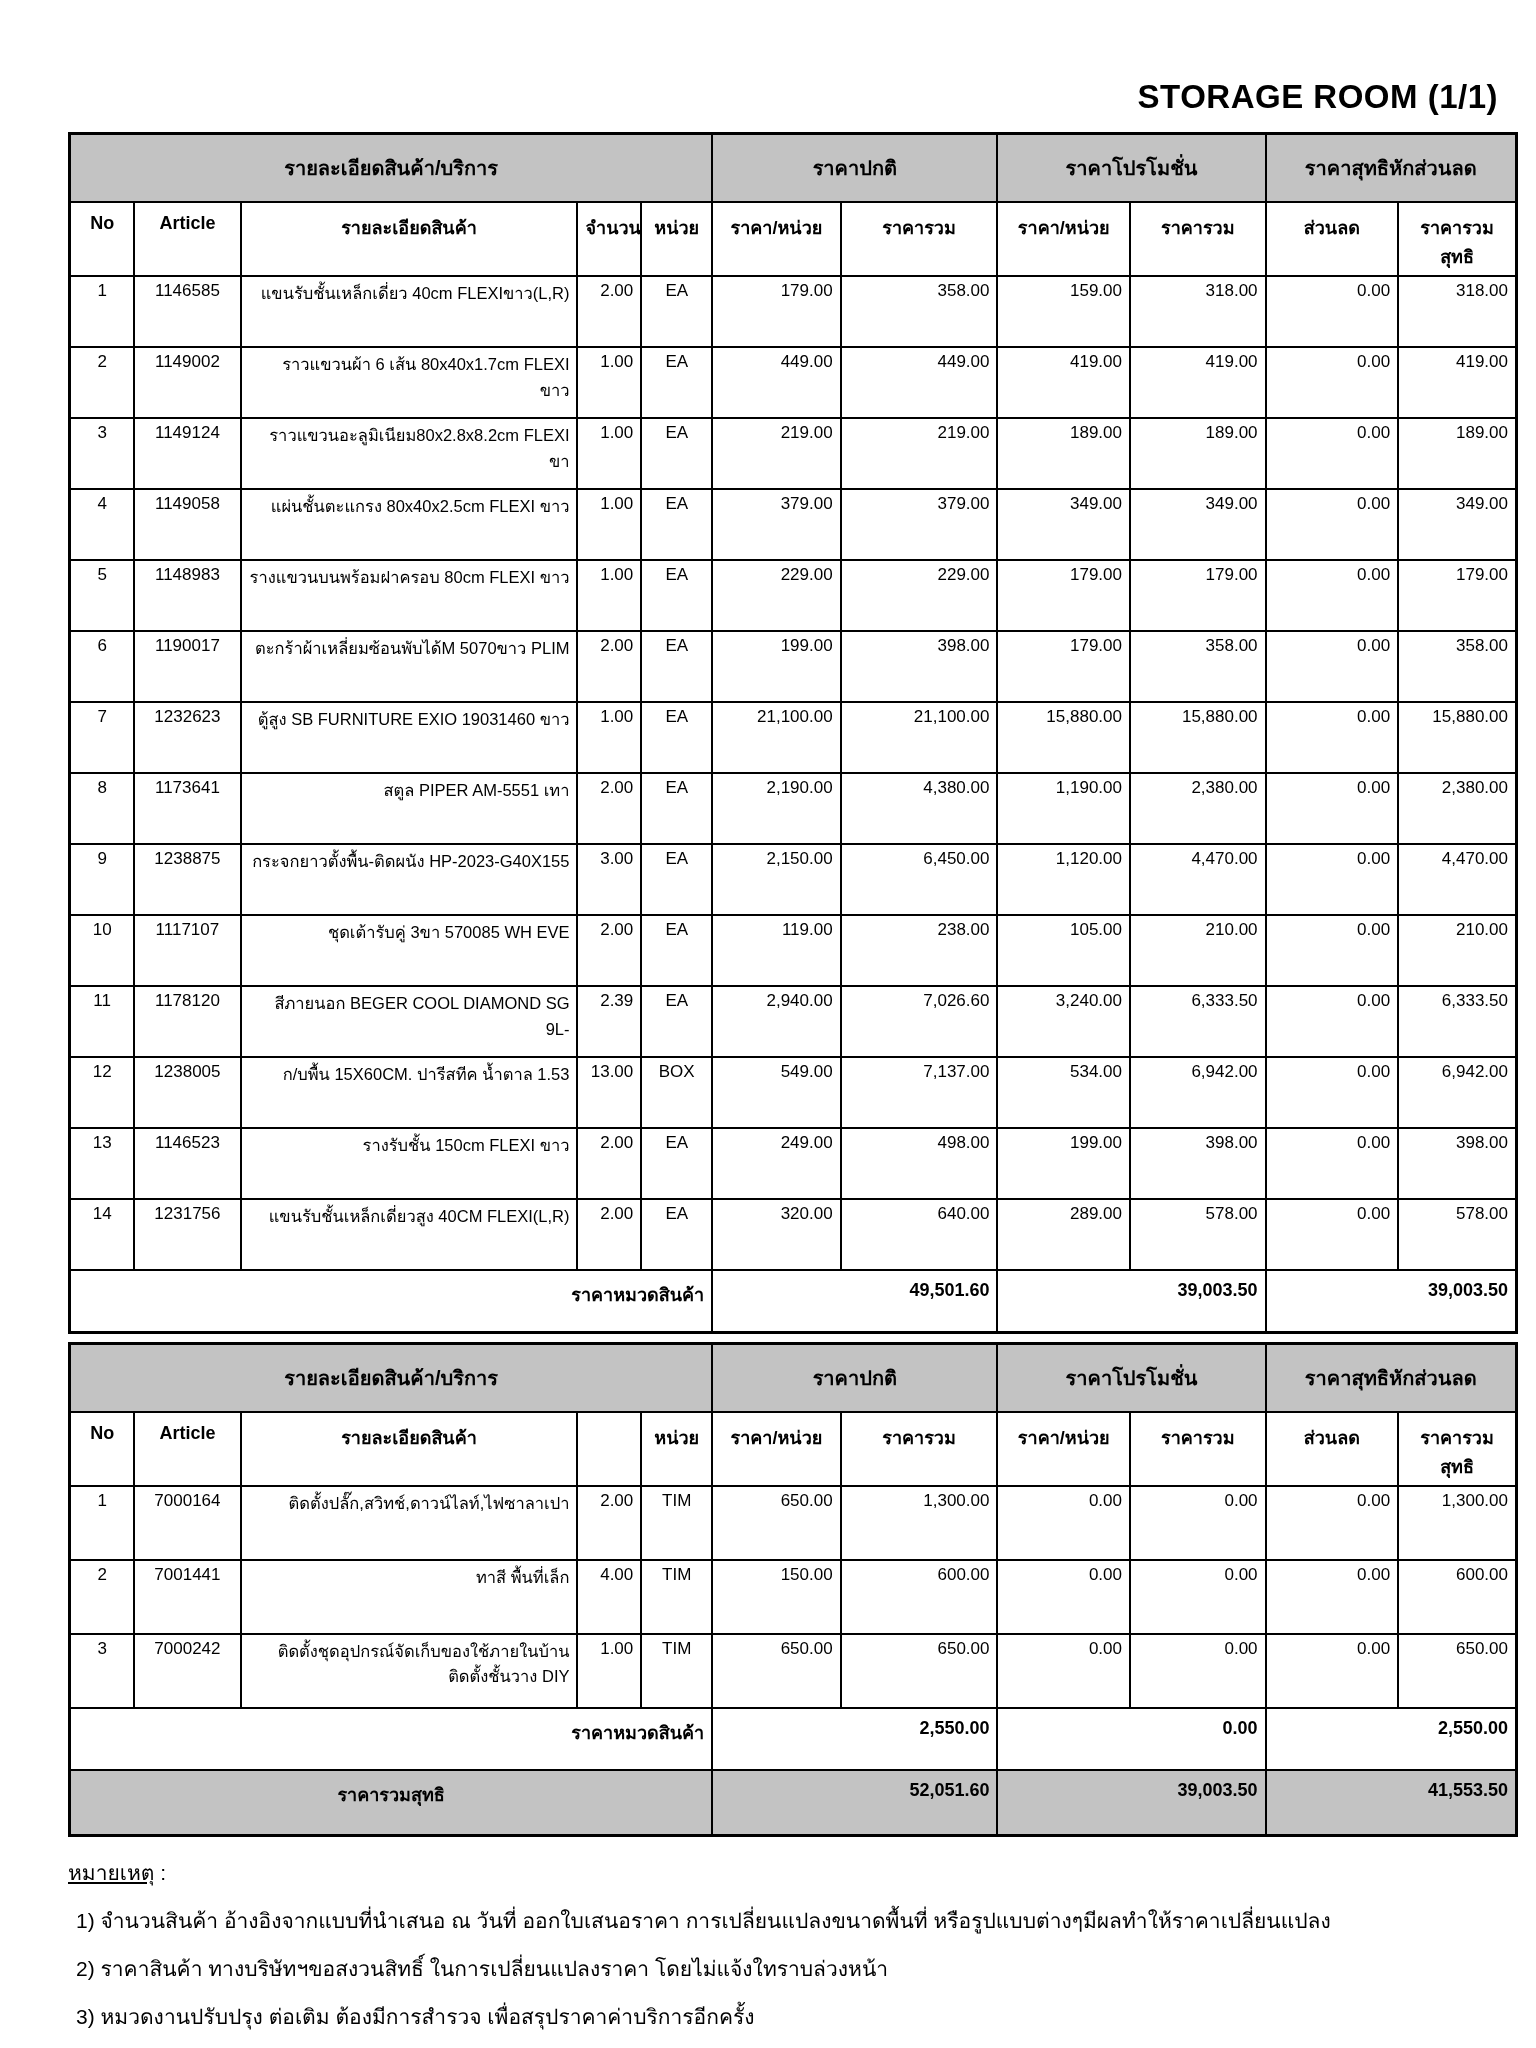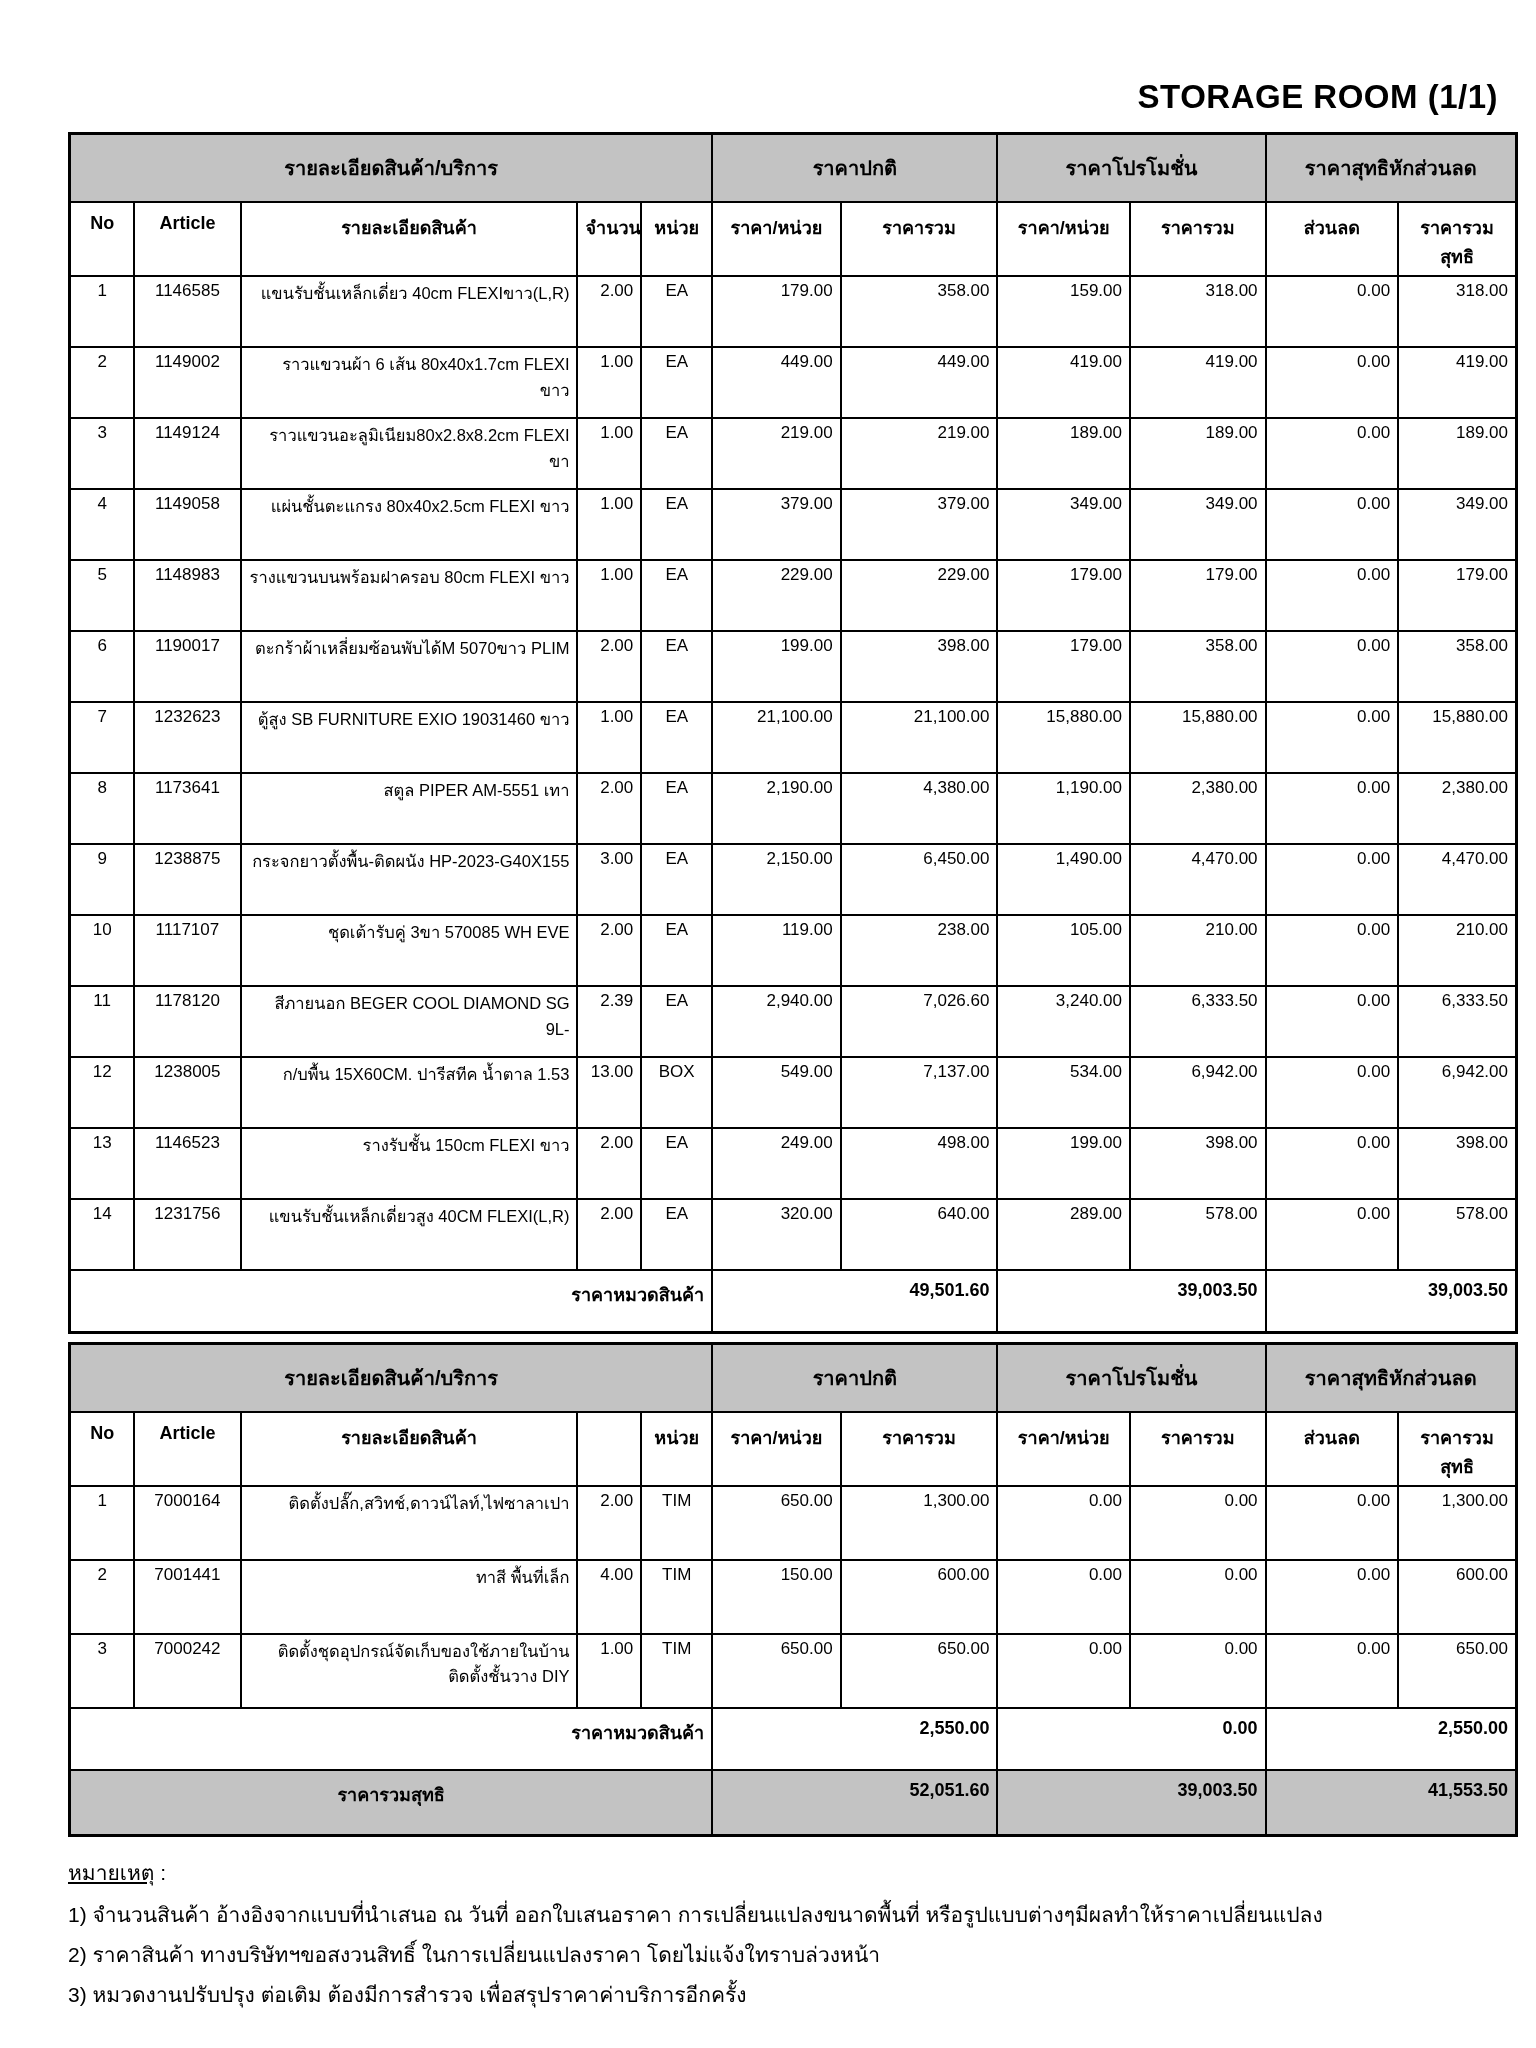--- a/index.html
+++ b/index.html
@@ -95,21 +95,21 @@
 
   .tbl-gap{height:8px;}
 
   .notes{
     margin-top:16px;
     font-size:21px;
     line-height:1.9;
   }
   .notes .notes-heading{margin-bottom:2px;}
   .notes .notes-heading .u{text-decoration:underline;}
-  .notes .note-line{margin:0;}
+  .notes .note-line{margin:8px;}
 </style>
 </head>
 <body>
 
 <div class="sheet">
 
   <div class="page-title">STORAGE ROOM (1/1)</div>
 
   <table class="quote t1">
     <colgroup>
@@ -252,21 +252,21 @@
     <td class="a-right">2,380.00</td>
   </tr>
         <tr>
     <td class="a-center">9</td>
     <td class="a-center">1238875</td>
     <td class="a-left cell-desc">กระจกยาวตั้งพื้น-ติดผนัง HP-2023-G40X155</td>
     <td class="a-right">3.00</td>
     <td class="a-center">EA</td>
     <td class="a-right">2,150.00</td>
     <td class="a-right">6,450.00</td>
-    <td class="a-right">1,490.00</td>
+    <td class="a-right">1,120.00</td>
     <td class="a-right">4,470.00</td>
     <td class="a-right">0.00</td>
     <td class="a-right">4,470.00</td>
   </tr>
         <tr>
     <td class="a-center">10</td>
     <td class="a-center">1117107</td>
     <td class="a-left cell-desc">ชุดเต้ารับคู่ 3ขา 570085 WH EVE</td>
     <td class="a-right">2.00</td>
     <td class="a-center">EA</td>

